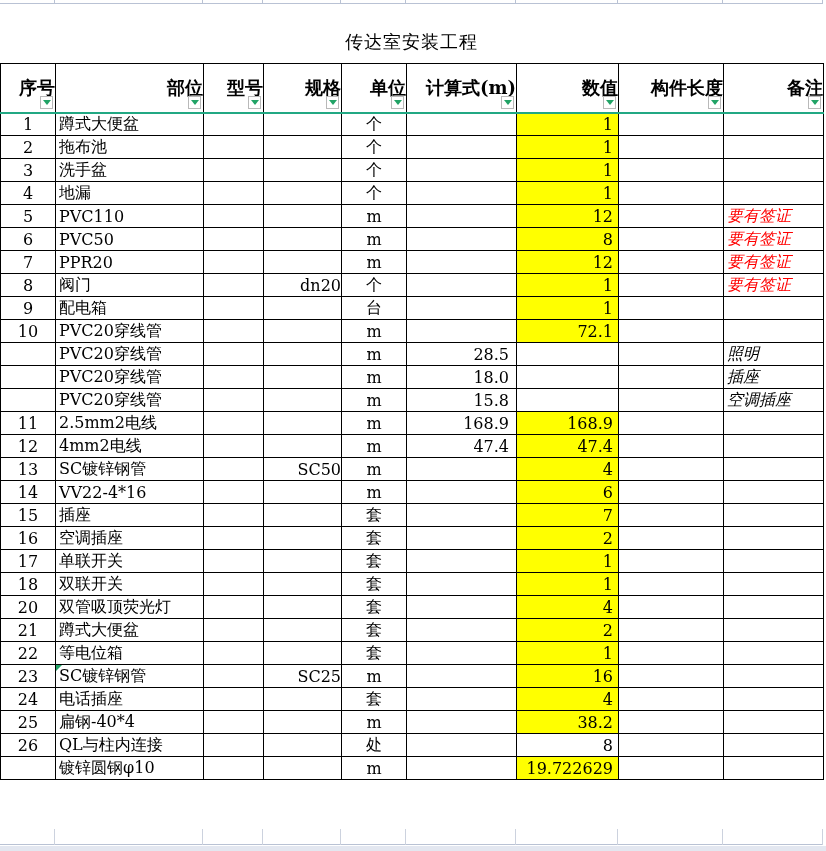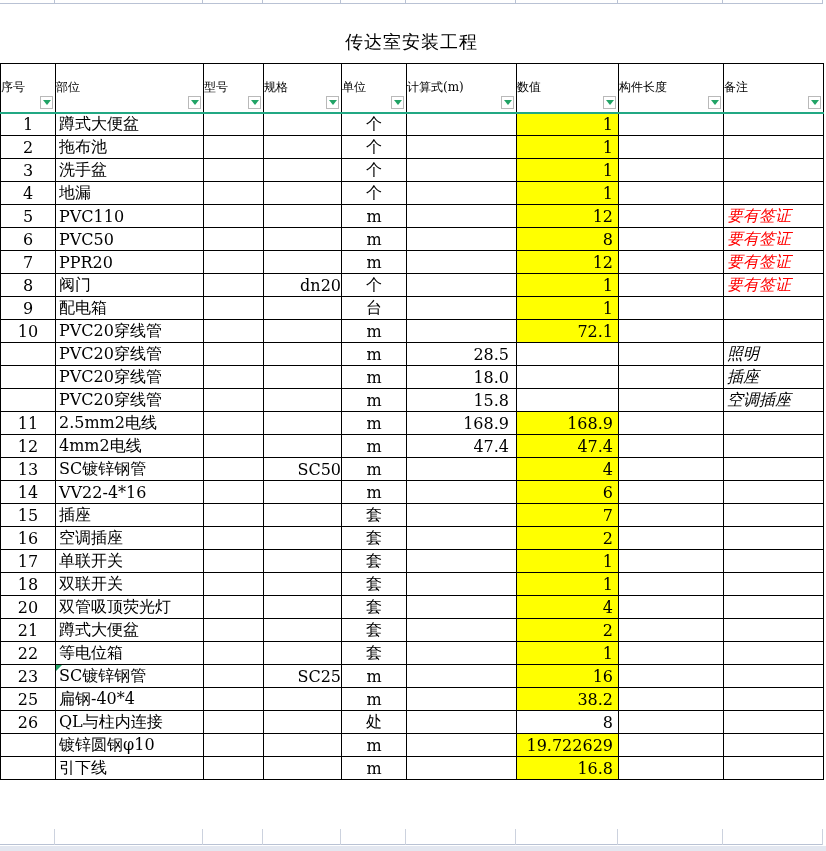--- a/index.html
+++ b/index.html
@@ -13,21 +13,21 @@
 
   
   .title-row { position:absolute; left:0; top:5px; width:823px; height:58px;
                display:flex; align-items:center; justify-content:center;margin-top:8px; }
   .title-row .title { font-size:18px; letter-spacing:1px; }
 
   
   table.grid { position:absolute; left:0; top:63px; border-collapse:collapse; table-layout:fixed; width:823px; }
   table.grid th, table.grid td { border:1px solid #000; overflow:hidden; white-space:nowrap; }
 
-  tr.hdr th { height:49px; font-size:12px; font-weight:normal; text-align:left;
+  tr.hdr th { height:49px; font-size:18px; font-weight:bold; text-align:right;
               vertical-align:middle; position:relative; border-bottom:2px solid #21a883; }
   .filter-btn { position:absolute; right:2px; bottom:3px; width:13px; height:13px;
                 background:#fff; border:1px solid #b9b9b9; display:flex;
                 align-items:center; justify-content:center; cursor:pointer; }
   .filter-arrow { width:0; height:0; border-left:4px solid transparent;
                   border-right:4px solid transparent; border-top:5px solid #21a366; }
 
   tr.row td { height:23px; font-size:16px; vertical-align:middle; }
   td.c-no    { text-align:center; }
   td.c-part  { text-align:left;  padding-left:3px; position:relative; }
@@ -383,20 +383,31 @@
       <td class="c-part"><span>SC镀锌钢管</span><span class="err-tri"></span></td>
       <td class="c-model"><span></span></td>
       <td class="c-spec"><span>SC25</span></td>
       <td class="c-unit"><span>m</span></td>
       <td class="c-calc"><span></span></td>
       <td class="c-value hl"><span>16</span></td>
       <td class="c-len"><span></span></td>
       <td class="c-note"><span></span></td>
     </tr>
         <tr class="row">
+      <td class="c-no"><span>24</span></td>
+      <td class="c-part"><span>电话插座</span></td>
+      <td class="c-model"><span></span></td>
+      <td class="c-spec"><span></span></td>
+      <td class="c-unit"><span>套</span></td>
+      <td class="c-calc"><span></span></td>
+      <td class="c-value hl"><span>4</span></td>
+      <td class="c-len"><span></span></td>
+      <td class="c-note"><span></span></td>
+    </tr>
+        <tr class="row">
       <td class="c-no"><span>25</span></td>
       <td class="c-part"><span>扁钢-40*4</span></td>
       <td class="c-model"><span></span></td>
       <td class="c-spec"><span></span></td>
       <td class="c-unit"><span>m</span></td>
       <td class="c-calc"><span></span></td>
       <td class="c-value hl"><span>38.2</span></td>
       <td class="c-len"><span></span></td>
       <td class="c-note"><span></span></td>
     </tr>
@@ -412,31 +423,20 @@
       <td class="c-note"><span></span></td>
     </tr>
         <tr class="row">
       <td class="c-no"><span></span></td>
       <td class="c-part"><span>镀锌圆钢φ10</span></td>
       <td class="c-model"><span></span></td>
       <td class="c-spec"><span></span></td>
       <td class="c-unit"><span>m</span></td>
       <td class="c-calc"><span></span></td>
       <td class="c-value hl"><span>19.722629</span></td>
-      <td class="c-len"><span></span></td>
-      <td class="c-note"><span></span></td>
-    </tr>
-        <tr class="row">
-      <td class="c-no"><span></span></td>
-      <td class="c-part"><span>引下线</span></td>
-      <td class="c-model"><span></span></td>
-      <td class="c-spec"><span></span></td>
-      <td class="c-unit"><span>m</span></td>
-      <td class="c-calc"><span></span></td>
-      <td class="c-value hl"><span>16.8</span></td>
       <td class="c-len"><span></span></td>
       <td class="c-note"><span></span></td>
     </tr>
       </tbody>
   </table>
 
   <div class="below-row">
       <span class="vline" style="left: 54px;"></span>
       <span class="vline" style="left: 202px;"></span>
       <span class="vline" style="left: 262px;"></span>

